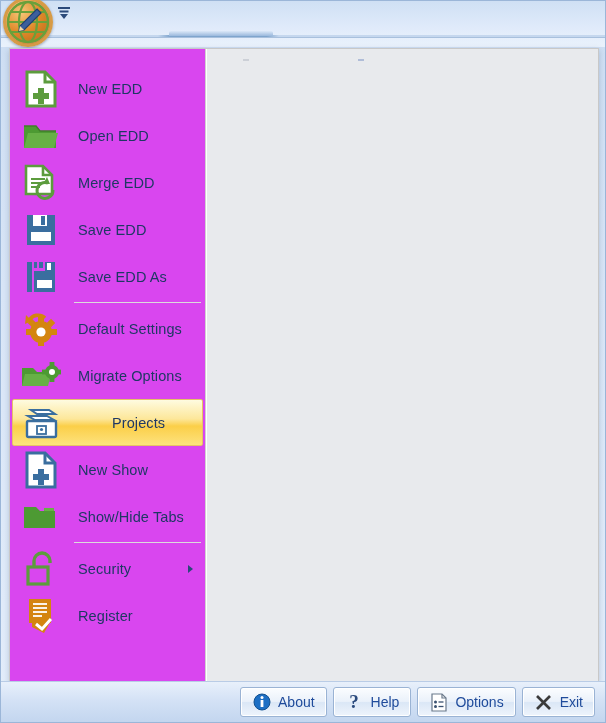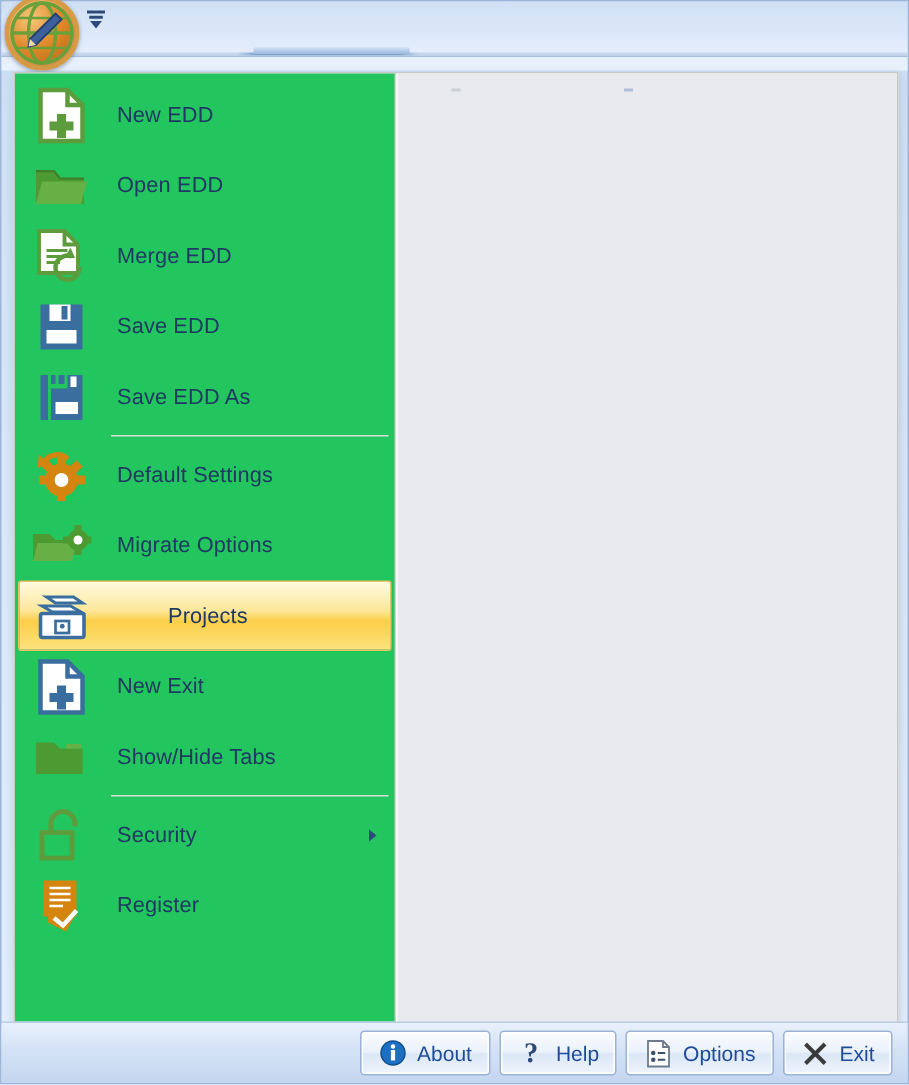--- a/index.html
+++ b/index.html
@@ -53,26 +53,26 @@
   
   .menu-popup{
     position:absolute;left:8px;top:47px;width:590px;height:634px;
     background:#fdfdfd;
     border:1px solid #c8c8c8;
     box-shadow:0 2px 6px rgba(60,80,110,.25);
     box-sizing:border-box;
     display:flex;
   }
   .menu-left{
-    width:254px;height:100%;
-    background:#22c55e;
+    width:196px;height:100%;
+    background:#d946ef;
     border-right:1px solid #d2d2d2;
     box-sizing:border-box;
     position:relative;
-    padding-top:4px;
+    padding-top:16px;
   }
   .menu-right{
     flex:1;height:100%;
     background:#e8eaed;
     border-left:1px solid #ffffff;
     position:relative;
     box-sizing:border-box;
   }
   .ghost-mark{
     position:absolute;width:6px;height:2px;background:#c3c7cf;opacity:.75;
@@ -297,21 +297,21 @@
 
       <div class="mi">
         <span class="ico">
           <svg width="34" height="38" viewBox="0 0 34 38">
             <path d="M3 2 H21 L31 12 V36 H3 Z" fill="#ffffff" stroke="#3a6e9f" stroke-width="3"></path>
             <path d="M21 2 V12 H31" fill="none" stroke="#3a6e9f" stroke-width="3"></path>
             <rect x="14" y="18" width="6" height="16" fill="#3a6e9f"></rect>
             <rect x="9" y="23" width="16" height="6" fill="#3a6e9f"></rect>
           </svg>
         </span>
-        <span class="lbl">New Exit</span>
+        <span class="lbl">New Show</span>
       </div>
 
       <div class="mi">
         <span class="ico">
           <svg width="38" height="30" viewBox="0 0 38 30">
             <path d="M2 5 H14 L18 9 H33 V26 H2 Z" fill="#4d9a33"></path>
             <rect x="22" y="6" width="10" height="3" fill="#67b046"></rect>
             <path d="M2 11 H33 V26 H2 Z" fill="#4d9a33"></path>
           </svg>
         </span>

